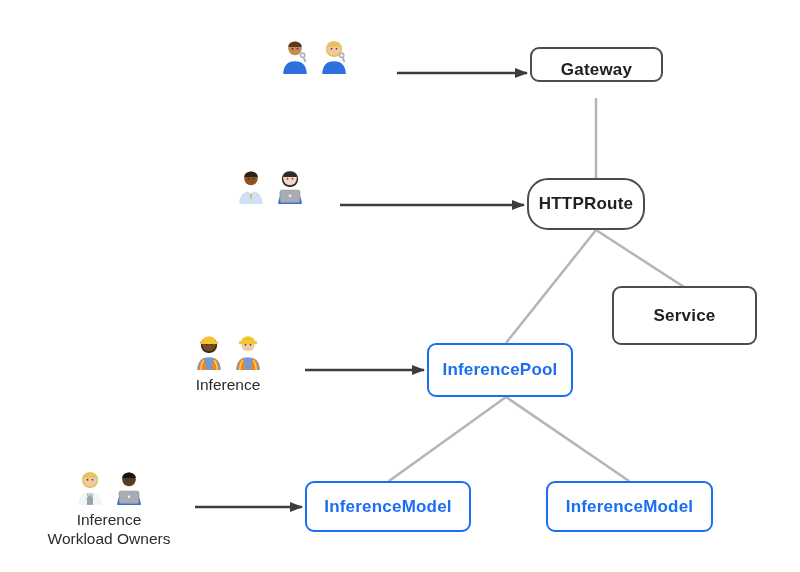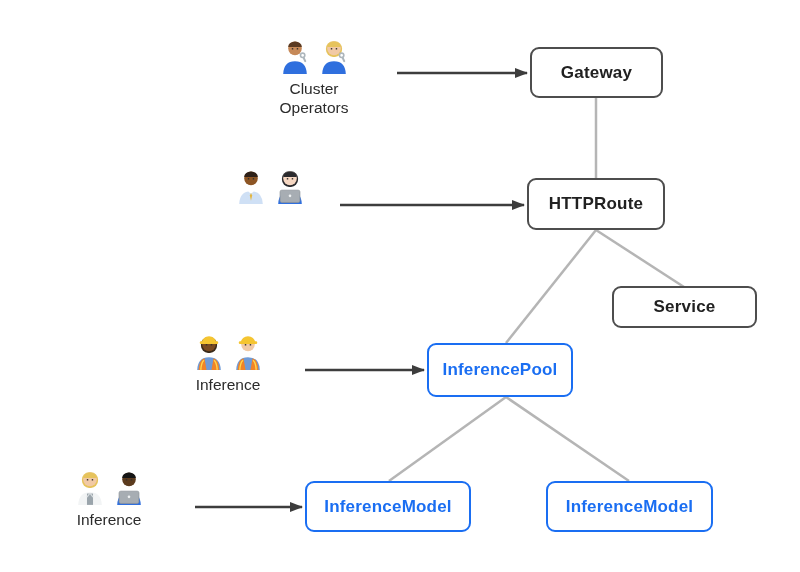--- a/index.html
+++ b/index.html
@@ -50,24 +50,20 @@
           <svg viewBox="0 0 36 40" width="34" height="38">
             <rect x="9.5" y="5.5" width="17" height="16.5" rx="7.5" fill="#e6c35c"></rect>
             <circle cx="18" cy="13" r="7.2" fill="#f1c9a5"></circle>
             <path d="M10.8 11.5 a7.2 5.8 0 0 1 14.4 0 z" fill="#e6c35c"></path>
             <circle cx="15.4" cy="13.4" r="0.9" fill="#33302c"></circle>
             <circle cx="20.6" cy="13.4" r="0.9" fill="#33302c"></circle>
             <path d="M5.5 40 q0.5 -13.5 12.5 -13.5 q12 0 12.5 13.5 z" fill="#2f6fde"></path>
             <path d="M26.5 21.5 l2.3 5" stroke="#adb6bc" stroke-width="2.2" stroke-linecap="round"></path>
           <circle cx="26.1" cy="20.3" r="2.3" fill="#ffffff" stroke="#adb6bc" stroke-width="1.7"></circle>
           </svg>
-        </div>
-        <div class="actor-label">
-          <div>Cluster</div>
-          <div>Operators</div>
         </div>
       </div>
       <div class="actor" style="left: 180px; top: 166px;">
         <div class="icons">
           <svg viewBox="0 0 36 40" width="34" height="38">
             <circle cx="18" cy="13" r="7.2" fill="#8d5524"></circle>
             <path d="M10.8 11.5 a7.2 5.8 0 0 1 14.4 0 z" fill="#2e2018"></path>
             <circle cx="15.4" cy="13.4" r="0.9" fill="#33302c"></circle>
             <circle cx="20.6" cy="13.4" r="0.9" fill="#33302c"></circle>
             <path d="M5.5 40 q0.5 -13.5 12.5 -13.5 q12 0 12.5 13.5 z" fill="#cfe0f5"></path>
@@ -137,31 +133,32 @@
             <path d="M10.8 11.5 a7.2 5.8 0 0 1 14.4 0 z" fill="#151515"></path>
             <circle cx="15.4" cy="13.4" r="0.9" fill="#33302c"></circle>
             <circle cx="20.6" cy="13.4" r="0.9" fill="#33302c"></circle>
             <path d="M5.5 40 q0.5 -13.5 12.5 -13.5 q12 0 12.5 13.5 z" fill="#2f6fde"></path>
             <rect x="7.5" y="25.5" width="21" height="13" rx="1.8" fill="#a7adb3" stroke="#8d949a" stroke-width="0.8"></rect>
           <circle cx="18" cy="31.5" r="1.4" fill="#eef1f3"></circle>
           </svg>
         </div>
         <div class="actor-label">
           <div>Inference</div>
+          <div>Workload Owners</div>
         </div>
       </div>
     </div>
   <div id="nodes-layer">
-      <div class="node dark" style="left: 530px; top: 47px; width: 133px; height: 51px;">
+      <div class="node dark" style="left: 530px; top: 47px; width: 133px; height: 35px; align-items: flex-end;">
         <span>Gateway</span>
       </div>
-      <div class="node dark" style="left: 527px; top: 178px; width: 138px; height: 52px;">
+      <div class="node dark" style="left: 527px; top: 178px; width: 118px; height: 52px; border-radius: 21px;">
         <span>HTTPRoute</span>
       </div>
-      <div class="node dark" style="left: 612px; top: 286px; width: 145px; height: 42px;">
+      <div class="node dark" style="left: 612px; top: 286px; width: 145px; height: 59px;">
         <span>Service</span>
       </div>
       <div class="node blue" style="left: 427px; top: 343px; width: 146px; height: 54px;">
         <span>InferencePool</span>
       </div>
       <div class="node blue" style="left: 305px; top: 481px; width: 166px; height: 51px;">
         <span>InferenceModel</span>
       </div>
       <div class="node blue" style="left: 546px; top: 481px; width: 167px; height: 51px;">
         <span>InferenceModel</span>

